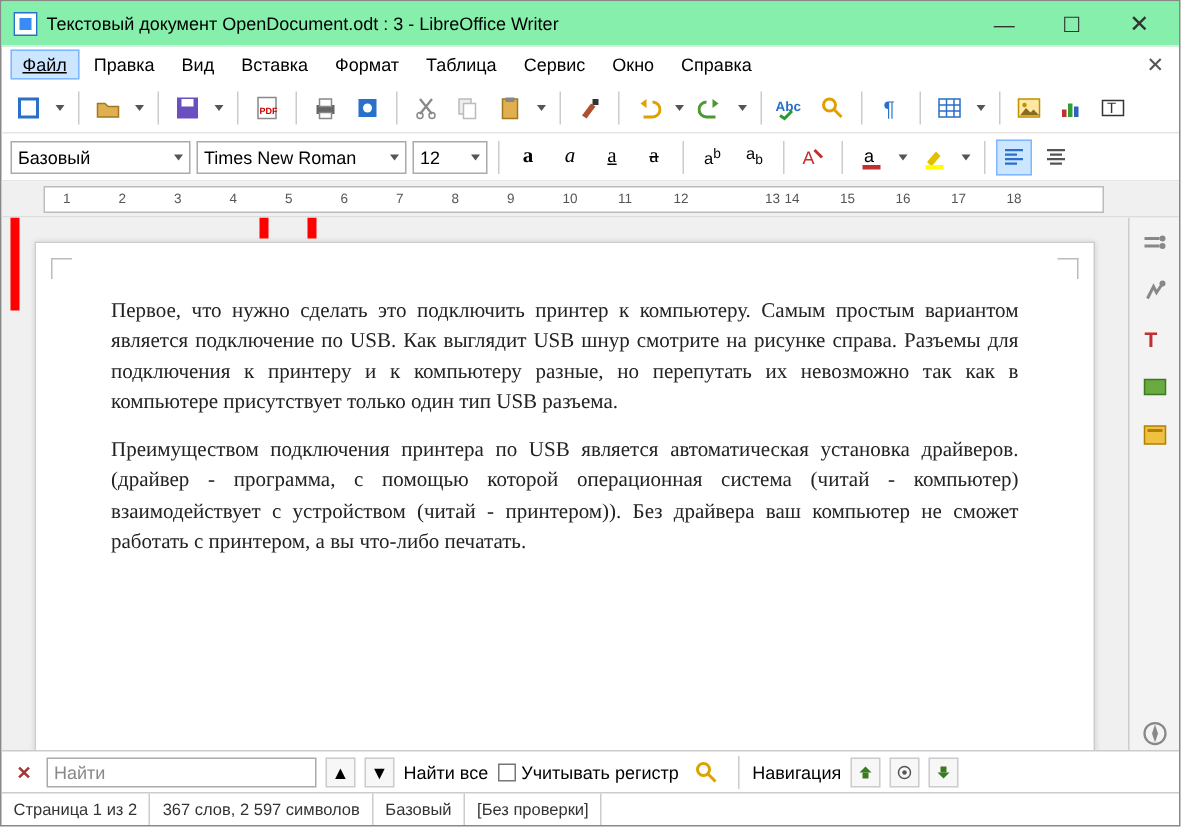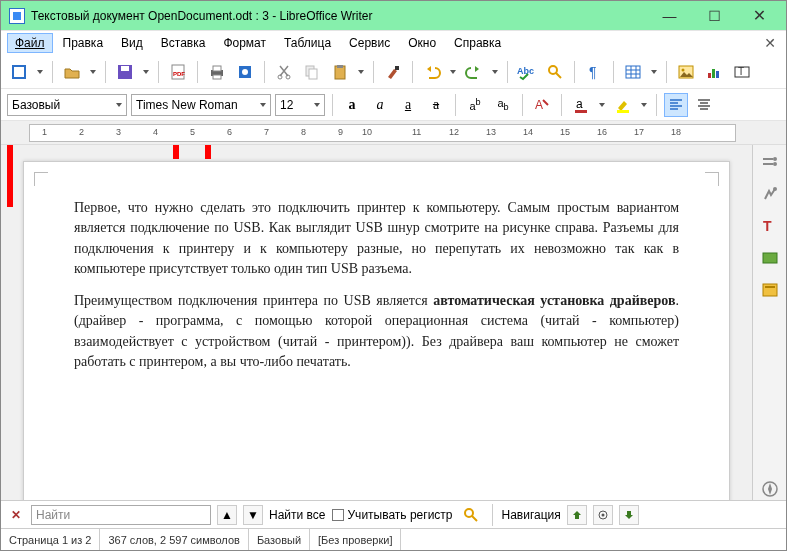--- a/index.html
+++ b/index.html
@@ -28,21 +28,21 @@
   .ruler { margin-left: 28px; height: 18px; margin-top: 3px; background: #fff; border: 1px solid #bbb; flex: 1; position: relative; font-size: 9px; color: #555; overflow: hidden; margin-right: 50px;}
   .ruler span { position: absolute; top: 2px; }
   .workarea { flex: 1; display: flex; overflow: hidden; }
   .page-wrap { flex: 1; background: #f0f0f0; overflow: hidden; position: relative; padding: 16px 22px 0 22px; }
   .page { background: #fff; border: 1px solid #ccc; box-shadow: 0 0 4px rgba(0,0,0,.15); min-height: 600px; padding: 36px 50px; font-family: Georgia, "Times New Roman", serif; color: #222; position: relative; }
   .page .corner { position: absolute; width: 14px; height: 14px; border: 1px solid #bbb; }
   .page .corner.tl { top: 10px; left: 10px; border-right: none; border-bottom: none; }
   .page .corner.tr { top: 10px; right: 10px; border-left: none; border-bottom: none; }
   .page h1 { font-size: 26px; font-weight: bold; margin-bottom: 14px; font-family: Georgia, serif; }
   .page p { font-size: 14px; line-height: 1.45; margin-bottom: 12px; text-align: justify; }
-  .page b { font-weight: bold; }
+  .page b { font-weight: normal; }
   .sidepanel { width: 34px; background: #f3f3f3; border-left: 1px solid #ccc; display: flex; flex-direction: column; align-items: center; padding-top: 6px; gap: 10px; }
   .sp { width: 22px; height: 22px; display: flex; align-items: center; justify-content: center; }
   .findbar { height: 28px; border-top: 1px solid #ccc; display: flex; align-items: center; gap: 6px; padding: 0 6px; font-size: 12px; }
   .findbar .x { width: 18px; text-align: center; color: #a33; font-weight: bold; }
   .findbar .find-input { width: 180px; height: 20px; border: 1px solid #aaa; padding: 0 4px; color: #888; display: flex; align-items: center; }
   .arrbtn { width: 20px; height: 20px; border: 1px solid #ccc; display: flex; align-items: center; justify-content: center; background: #f7f7f7; }
   .chk { display: flex; align-items: center; gap: 4px; }
   .chk .box { width: 12px; height: 12px; border: 1px solid #777; background: #fff; }
   .statusbar { height: 22px; border-top: 1px solid #ccc; display: flex; align-items: center; font-size: 11px; color: #333; }
   .statusbar .cell { padding: 0 8px; border-right: 1px solid #ccc; height: 100%; display: flex; align-items: center; }
@@ -288,24 +288,24 @@
   <div class="ruler" id="ruler">
       <span style="left: 12px;">1</span>
       <span style="left: 49px;">2</span>
       <span style="left: 86px;">3</span>
       <span style="left: 123px;">4</span>
       <span style="left: 160px;">5</span>
       <span style="left: 197px;">6</span>
       <span style="left: 234px;">7</span>
       <span style="left: 271px;">8</span>
       <span style="left: 308px;">9</span>
-      <span style="left: 332px;">10</span>
+      <span style="left: 345px;">10</span>
       <span style="left: 382px;">11</span>
       <span style="left: 419px;">12</span>
-      <span style="left: 456px;">13</span>
+      <span style="left: 480px;">13</span>
       <span style="left: 493px;">14</span>
       <span style="left: 530px;">15</span>
       <span style="left: 567px;">16</span>
       <span style="left: 604px;">17</span>
       <span style="left: 641px;">18</span>
     </div>
 </div>
 
 <div class="workarea">
   <div class="page-wrap" style="position:relative;">

